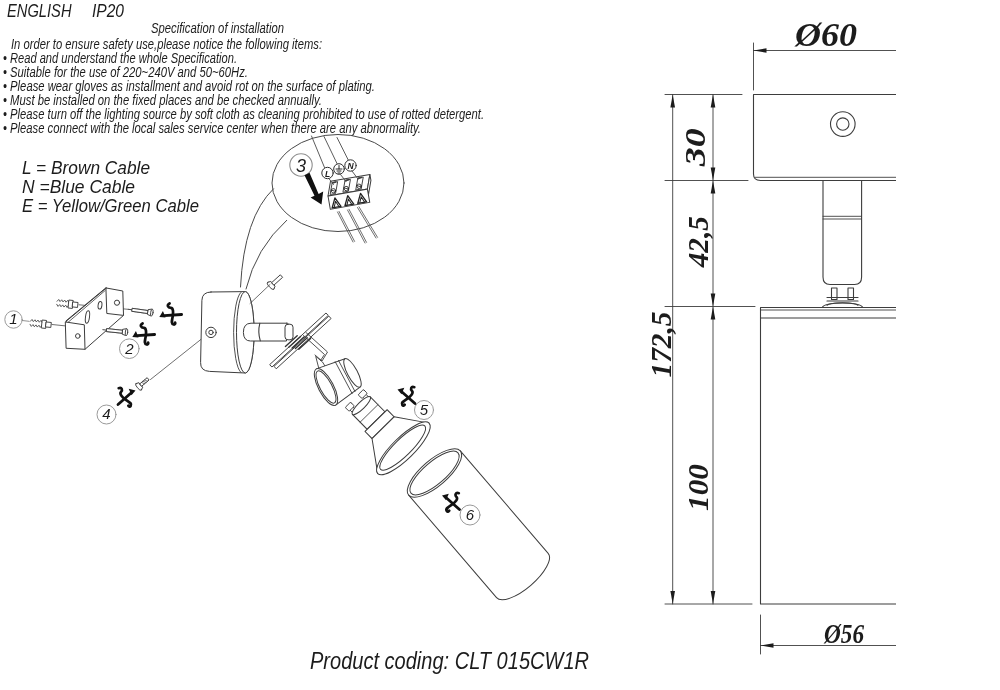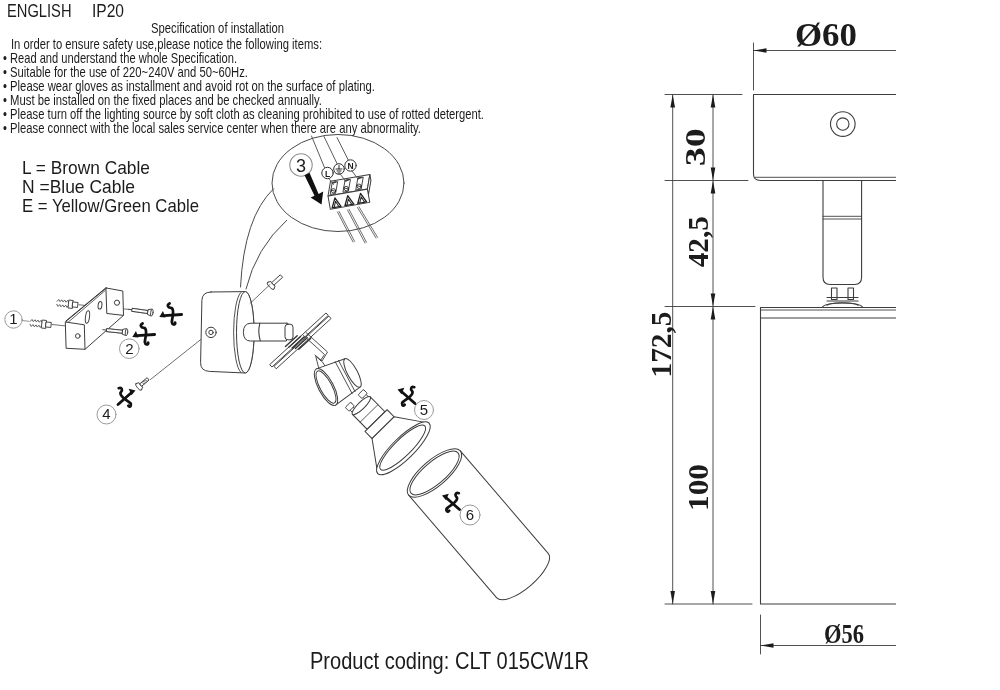--- a/index.html
+++ b/index.html
@@ -1,16 +1,16 @@
 <!DOCTYPE html>
 <html><head>
 <meta charset="utf-8">
 <style>
   html,body{margin:0;padding:0;background:#ffffff;}
-  #page{position:relative;width:896px;height:690px;background:#ffffff;overflow:hidden;}
+  #page{position:relative;width:896px;height:690px;background:#ffffff;overflow:hidden;font-style:italic;}
   svg text{font-family:"Liberation Sans",sans-serif;fill:#1c1c1c;}
   .ser{font-family:"Liberation Serif",serif;}
 </style>
 </head>
 <body>
 <div id="page">
 <svg width="1000" height="690" viewBox="0 0 1000 690" fill="none" stroke-linecap="round" stroke-linejoin="round">
 <defs>
 <g id="ricon">
 <polygon points="0,3.5 6.8,1.8 4,8.2" fill="#111" stroke="none"></polygon>

